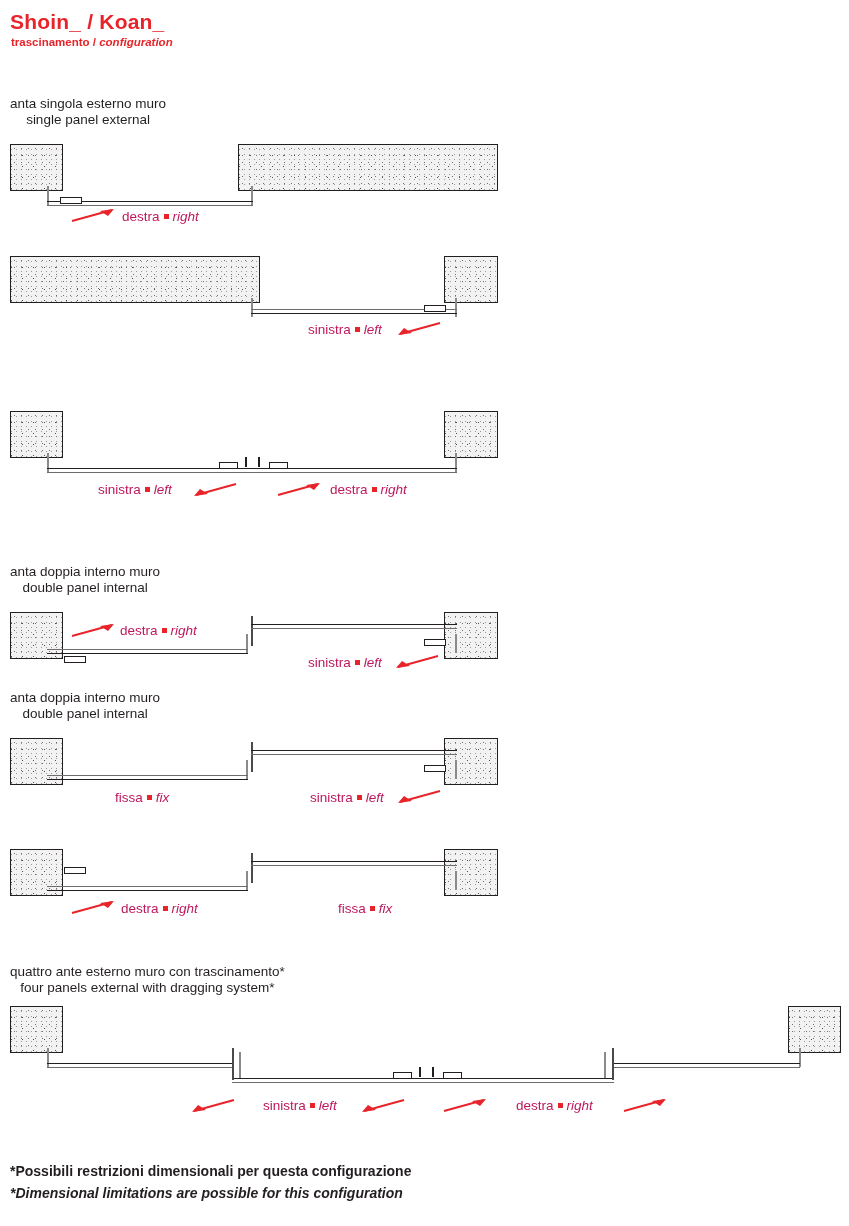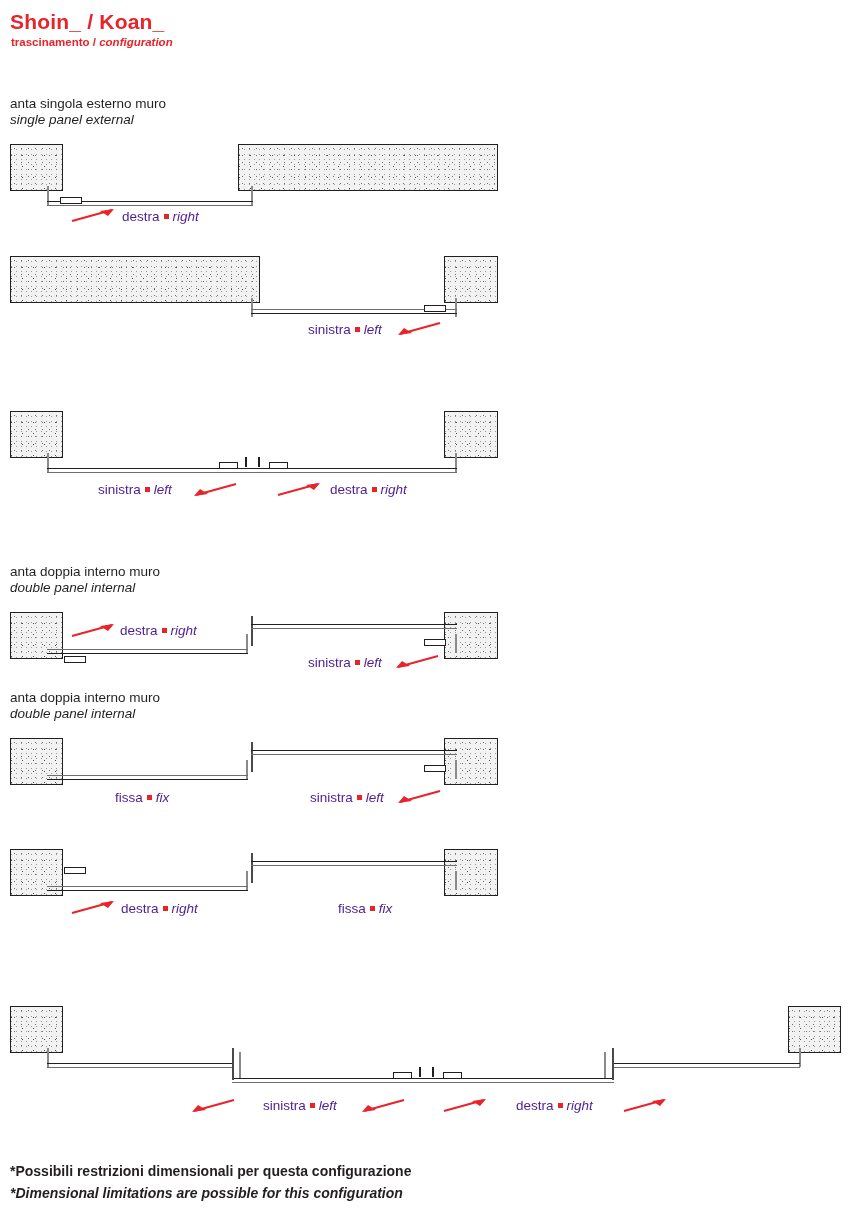--- a/index.html
+++ b/index.html
@@ -19,21 +19,21 @@
     font-size:21px;font-weight:bold;color:#e8242a;letter-spacing:.2px;
   }
   .subtitle{
     position:absolute;left:11px;top:36px;
     font-size:11.5px;font-weight:bold;color:#e8242a;
   }
   .subtitle .it{font-style:italic;}
 
   
   .cap{position:absolute;font-size:13.5px;color:#231f20;line-height:16px;white-space:nowrap;}
-  .cap .l2{font-style:italic;}
+  .cap .l2{text-align:center;}
 
   
   .wall{
     position:absolute;
     border:1px solid #231f20;
     background-color:#f2f2f2;
     background-image:
       radial-gradient(#6f6f6f .9px, transparent 1px),
       radial-gradient(#9a9a9a .7px, transparent 1px),
       radial-gradient(#4d4d4d .6px, transparent 1px);
@@ -47,21 +47,21 @@
   .jamb{position:absolute;background:#8a8a8a;width:2px;}
   .jamb.dark{background:#4a4a4a;}
 
   
   .handle{
     position:absolute;height:5px;border:1px solid #231f20;background:#ffffff;
   }
   .nub{position:absolute;background:#231f20;width:2px;height:5px;}
 
   
-  .lbl{position:absolute;font-size:13.5px;color:#4c1d95;white-space:nowrap;}
+  .lbl{position:absolute;font-size:13.5px;color:#be185d;white-space:nowrap;}
   .lbl .sq{display:inline-block;width:5px;height:5px;background:#e8242a;margin:0 4px 1px 4px;vertical-align:middle;}
   .lbl .en{font-style:italic;}
 
   
   .arrow{position:absolute;}
   .arrow svg{display:block;overflow:visible;}
 
   
   .foot{position:absolute;left:10px;font-size:14px;font-weight:bold;color:#231f20;white-space:nowrap;}
   .foot.it{font-style:italic;}
@@ -231,20 +231,22 @@
       </svg>
   </div>
   <div class="lbl" style="left:121px;top:901px;">
     <span>destra</span><span class="sq"></span><span class="en">right</span>
   </div>
   <div class="lbl" style="left:338px;top:901px;">
     <span>fissa</span><span class="sq"></span><span class="en">fix</span>
   </div>
 
   <div class="cap" style="left:10px;top:964px;">
+    <div>quattro ante esterno muro con trascinamento*</div>
+    <div class="l2">four panels external with dragging system*</div>
   </div>
 
   <div class="wall" style="left:10px;top:1006px;width:51px;height:45px;"></div>
   <div class="wall" style="left:788px;top:1006px;width:51px;height:45px;"></div>
   <div class="jamb" style="left:47px;top:1048px;height:19px;"></div>
   <div class="jamb" style="left:799px;top:1048px;height:19px;"></div>
 
   <div class="rail" style="left:47px;top:1063px;width:185px;"></div>
   <div class="rail2" style="left:47px;top:1067px;width:185px;"></div>
   <div class="rail" style="left:613px;top:1063px;width:187px;"></div>

